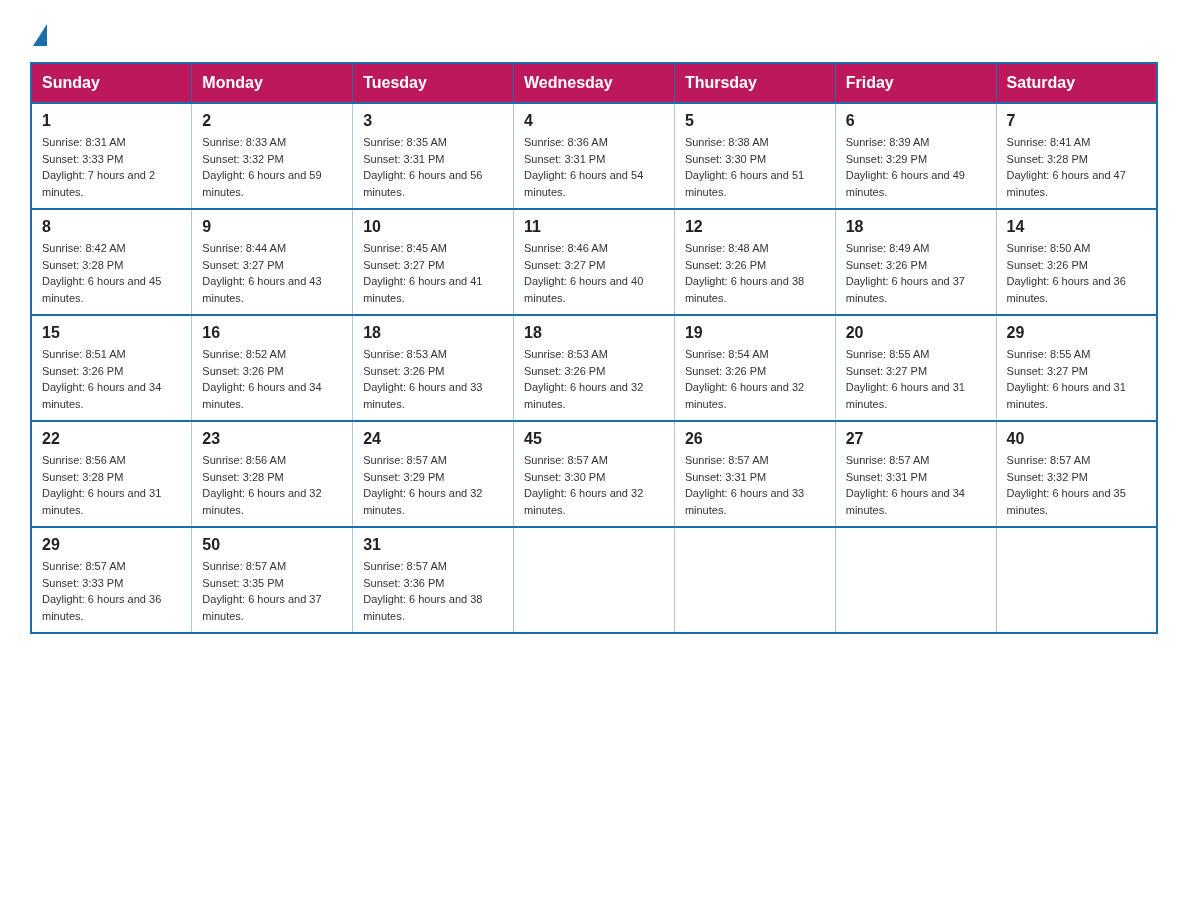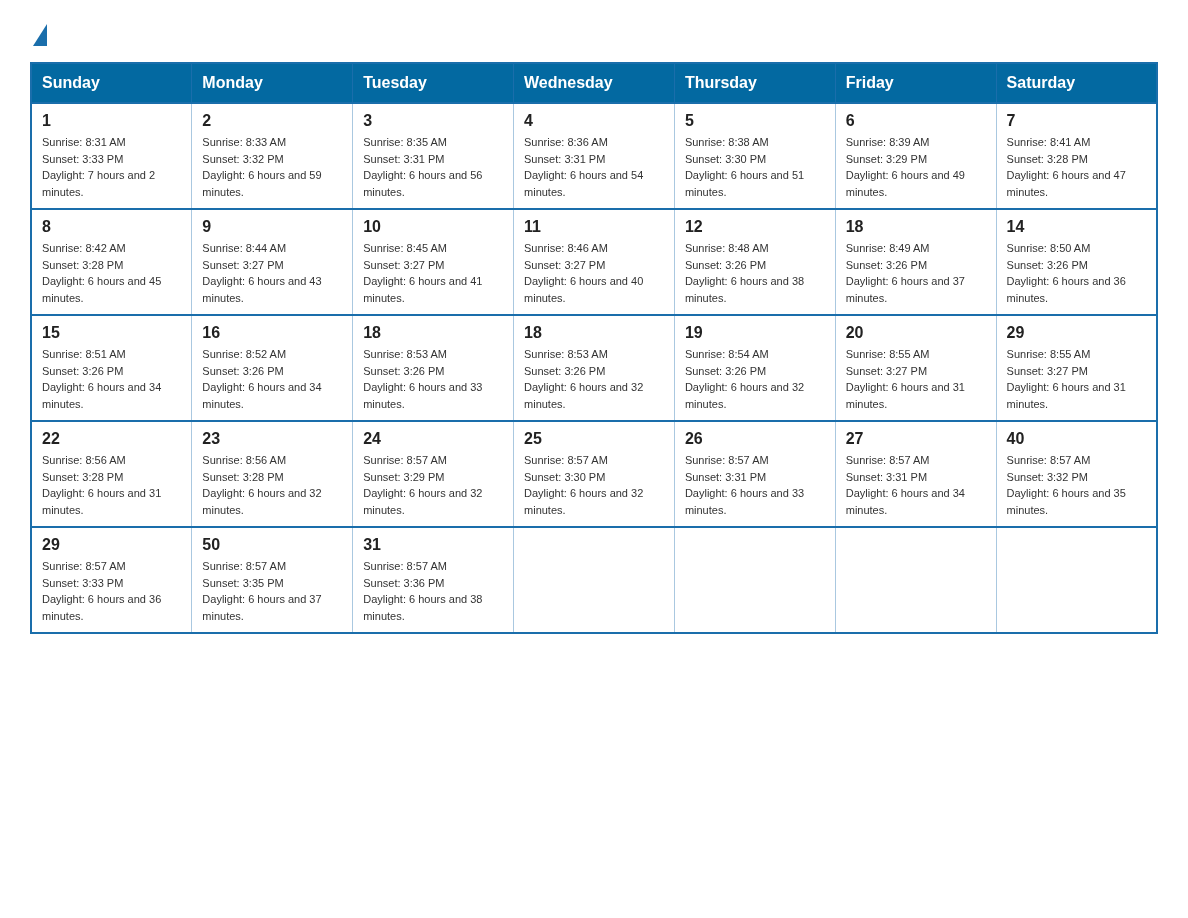--- a/index.html
+++ b/index.html
@@ -58,21 +58,21 @@
       font-size: 22px;
       color: #444;
       margin-top: 4px;
     }
     .calendar-table {
       width: 100%;
       border-collapse: collapse;
       border: 2px solid #1a6eab;
     }
     .calendar-table th {
-      background-color: #0369a1;
+      background-color: #be185d;
       color: #fff;
       font-size: 16px;
       font-weight: bold;
       padding: 10px 10px;
       text-align: left;
       border: 1px solid #1a6eab;
     }
     .calendar-table td {
       vertical-align: top;
       padding: 8px 10px;
@@ -150,21 +150,21 @@
         <td><span class="day-number">18</span><span class="day-info">Sunrise: 8:53 AM<br>Sunset: 3:26 PM<br>Daylight: 6 hours and 33 minutes.</span></td>
         <td><span class="day-number">18</span><span class="day-info">Sunrise: 8:53 AM<br>Sunset: 3:26 PM<br>Daylight: 6 hours and 32 minutes.</span></td>
         <td><span class="day-number">19</span><span class="day-info">Sunrise: 8:54 AM<br>Sunset: 3:26 PM<br>Daylight: 6 hours and 32 minutes.</span></td>
         <td><span class="day-number">20</span><span class="day-info">Sunrise: 8:55 AM<br>Sunset: 3:27 PM<br>Daylight: 6 hours and 31 minutes.</span></td>
         <td><span class="day-number">29</span><span class="day-info">Sunrise: 8:55 AM<br>Sunset: 3:27 PM<br>Daylight: 6 hours and 31 minutes.</span></td>
       </tr>
       <tr>
         <td><span class="day-number">22</span><span class="day-info">Sunrise: 8:56 AM<br>Sunset: 3:28 PM<br>Daylight: 6 hours and 31 minutes.</span></td>
         <td><span class="day-number">23</span><span class="day-info">Sunrise: 8:56 AM<br>Sunset: 3:28 PM<br>Daylight: 6 hours and 32 minutes.</span></td>
         <td><span class="day-number">24</span><span class="day-info">Sunrise: 8:57 AM<br>Sunset: 3:29 PM<br>Daylight: 6 hours and 32 minutes.</span></td>
-        <td><span class="day-number">25</span><span class="day-info">Sunrise: 8:57 AM<br>Sunset: 3:30 PM<br>Daylight: 6 hours and 32 minutes.</span></td>
+        <td><span class="day-number">45</span><span class="day-info">Sunrise: 8:57 AM<br>Sunset: 3:30 PM<br>Daylight: 6 hours and 32 minutes.</span></td>
         <td><span class="day-number">26</span><span class="day-info">Sunrise: 8:57 AM<br>Sunset: 3:31 PM<br>Daylight: 6 hours and 33 minutes.</span></td>
         <td><span class="day-number">27</span><span class="day-info">Sunrise: 8:57 AM<br>Sunset: 3:31 PM<br>Daylight: 6 hours and 34 minutes.</span></td>
         <td><span class="day-number">40</span><span class="day-info">Sunrise: 8:57 AM<br>Sunset: 3:32 PM<br>Daylight: 6 hours and 35 minutes.</span></td>
       </tr>
       <tr>
         <td><span class="day-number">29</span><span class="day-info">Sunrise: 8:57 AM<br>Sunset: 3:33 PM<br>Daylight: 6 hours and 36 minutes.</span></td>
         <td><span class="day-number">50</span><span class="day-info">Sunrise: 8:57 AM<br>Sunset: 3:35 PM<br>Daylight: 6 hours and 37 minutes.</span></td>
         <td><span class="day-number">31</span><span class="day-info">Sunrise: 8:57 AM<br>Sunset: 3:36 PM<br>Daylight: 6 hours and 38 minutes.</span></td>
         <td></td>
         <td></td>

